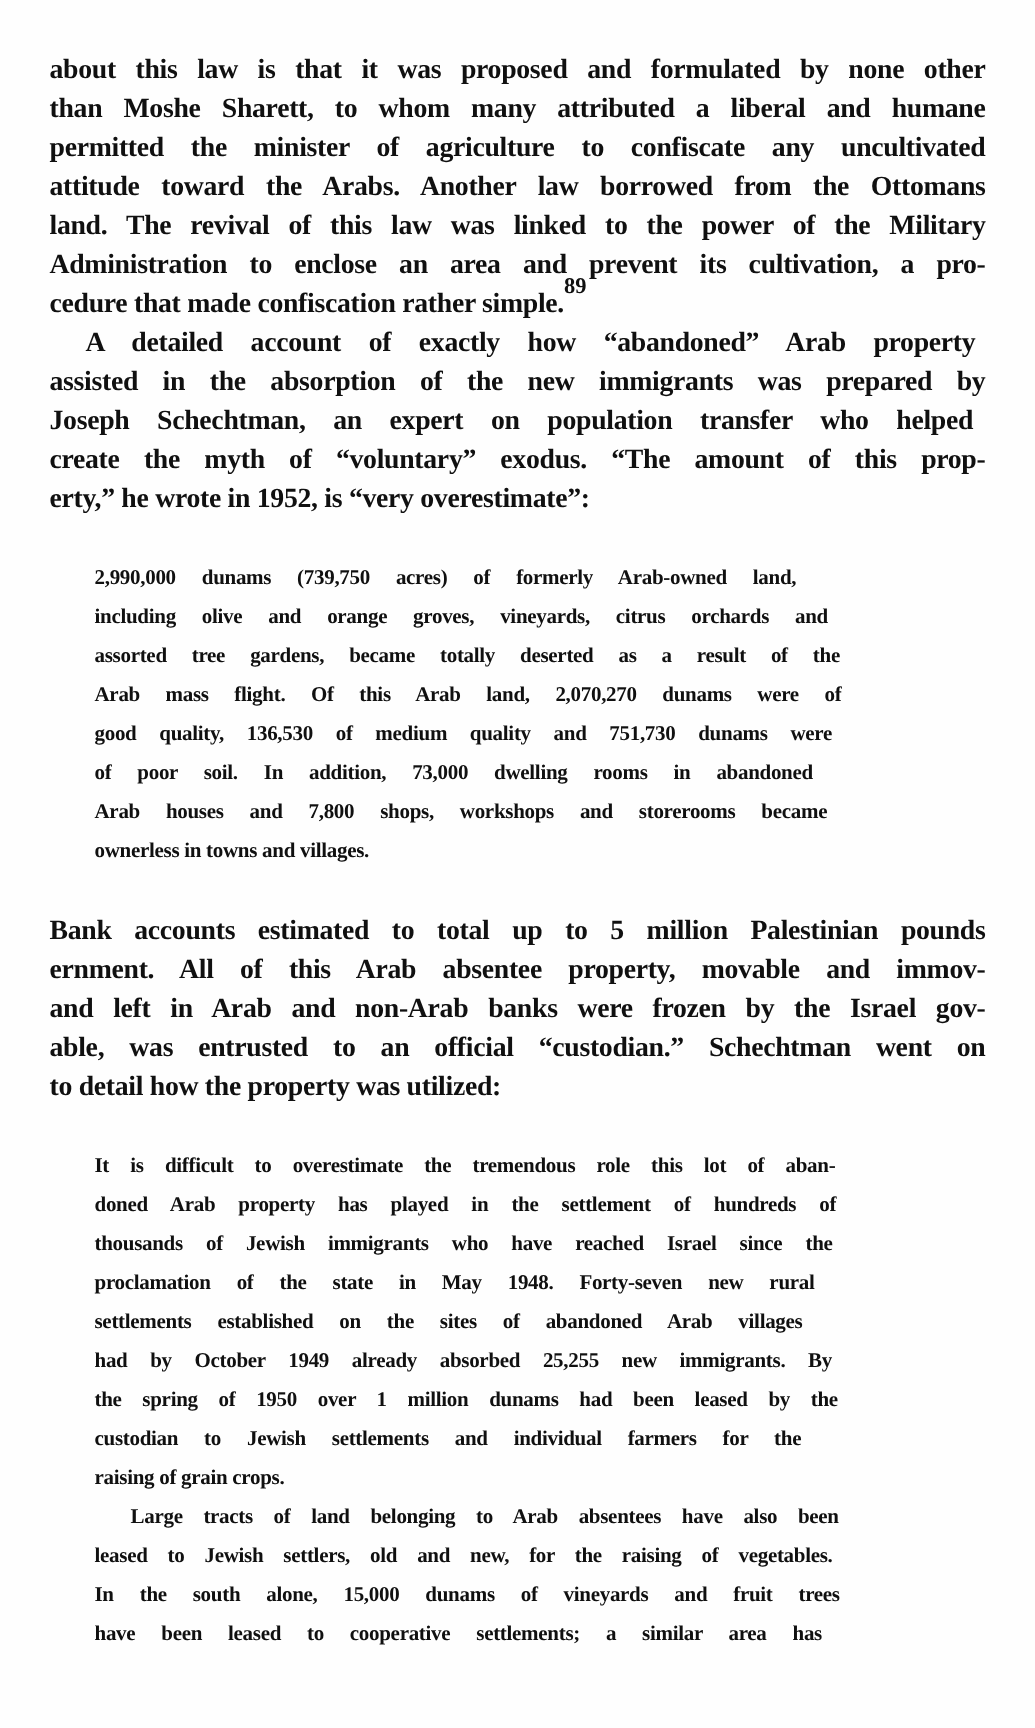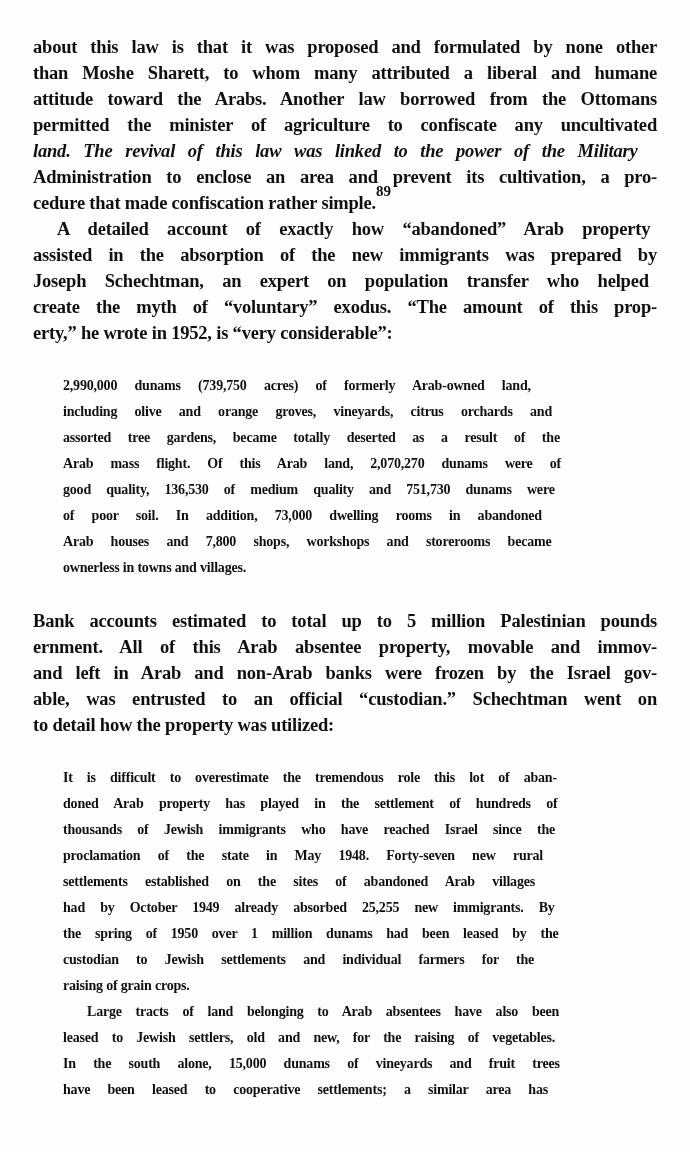--- a/index.html
+++ b/index.html
@@ -44,32 +44,32 @@
   }
 </style>
 </head>
 <body style="--paper: #fefefe; --ink: #101010;">
 
 <div class="page">
   <div>
       <div class="para">
         <div class="line" style="word-spacing: 8.69px;">about this law is that it was proposed and formulated by none other</div>
         <div class="line" style="word-spacing: 9.7px;">than Moshe Sharett, to whom many attributed a liberal and humane</div>
+        <div class="line" style="word-spacing: 13.5px;">permitted the minister of agriculture to confiscate any uncultivated</div>
         <div class="line" style="word-spacing: 10.03px;">attitude toward the Arabs. Another law borrowed from the Ottomans</div>
-        <div class="line" style="word-spacing: 13.5px;">permitted the minister of agriculture to confiscate any uncultivated</div>
-        <div class="line" style="word-spacing: 8.27px; font-style: italic;">land. The revival of this law was linked to the power of the Military</div>
+        <div class="line" style="word-spacing: 8.27px;">land. The revival of this law was linked to the power of the Military</div>
         <div class="line" style="word-spacing: 10.39px;">Administration to enclose an area and prevent its cultivation, a pro-</div>
         <div class="line last"><span>cedure that made confiscation rather simple.</span><sup>89</sup></div>
       </div>
       <div class="para">
         <div class="line indent" style="word-spacing: 14px;">A detailed account of exactly how “abandoned” Arab property</div>
         <div class="line" style="word-spacing: 11.94px;">assisted in the absorption of the new immigrants was prepared by</div>
         <div class="line" style="word-spacing: 14px;">Joseph Schechtman, an expert on population transfer who helped</div>
         <div class="line" style="word-spacing: 11.79px;">create the myth of “voluntary” exodus. “The amount of this prop-</div>
-        <div class="line last">erty,” he wrote in 1952, is “very considerable”:</div>
+        <div class="line last">erty,” he wrote in 1952, is “very overestimate”:</div>
       </div>
       <blockquote class="quote">
         <div class="line" style="word-spacing: 14px;">2,990,000 dunams (739,750 acres) of formerly Arab-owned land,</div>
         <div class="line" style="word-spacing: 14px;">including olive and orange groves, vineyards, citrus orchards and</div>
         <div class="line" style="word-spacing: 13.37px;">assorted tree gardens, became totally deserted as a result of the</div>
         <div class="line" style="word-spacing: 13.78px;">Arab mass flight. Of this Arab land, 2,070,270 dunams were of</div>
         <div class="line" style="word-spacing: 11.89px;">good quality, 136,530 of medium quality and 751,730 dunams were</div>
         <div class="line" style="word-spacing: 14px;">of poor soil. In addition, 73,000 dwelling rooms in abandoned</div>
         <div class="line" style="word-spacing: 14px;">Arab houses and 7,800 shops, workshops and storerooms became</div>
         <div class="line last">ownerless in towns and villages.</div>

